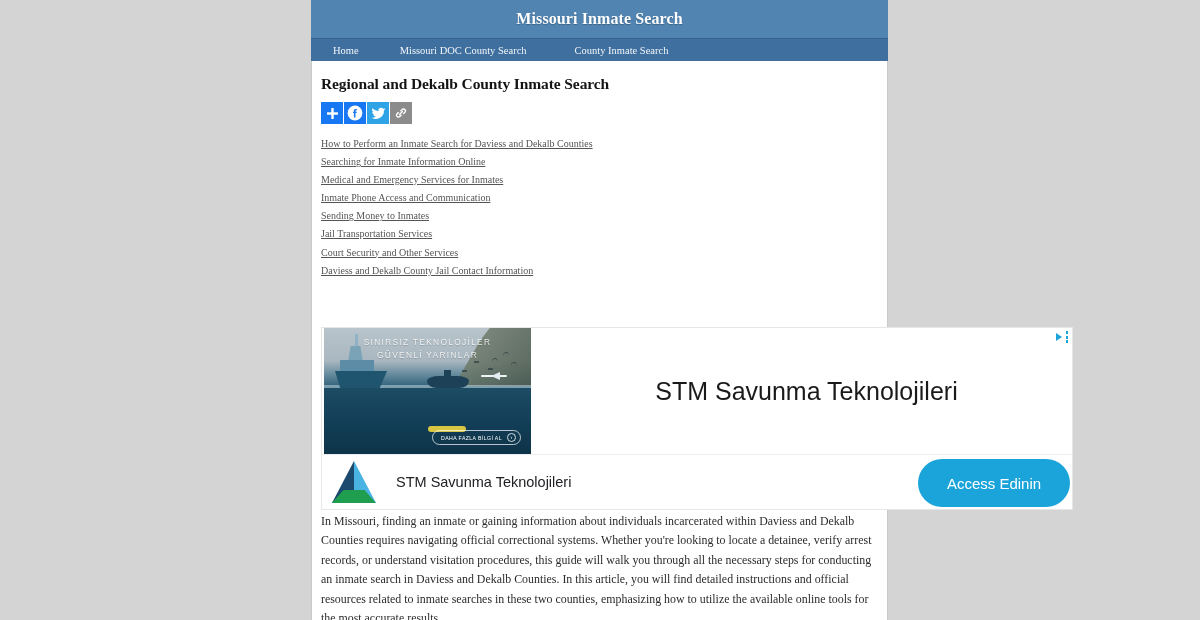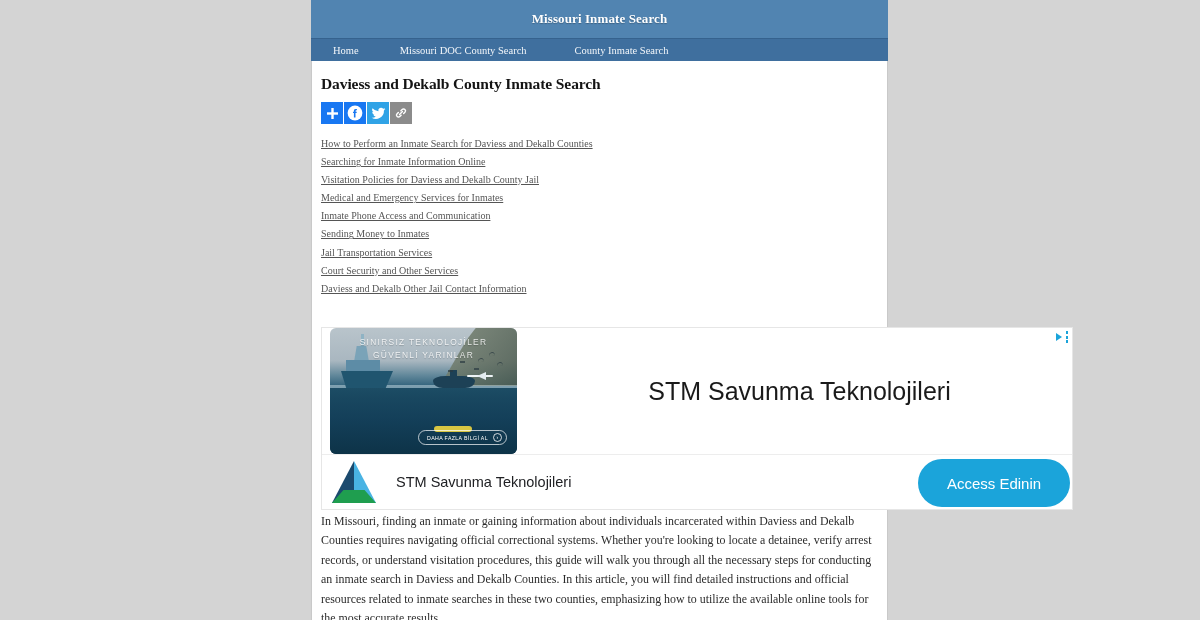--- a/index.html
+++ b/index.html
@@ -27,21 +27,21 @@
   
   #site-header {
     position: absolute;
     left: 311px; top: 0;
     width: 577px; height: 38px;
     background: #5184b1;
     display: flex; align-items: center; justify-content: center;
   }
   #site-title {
     color: #ffffff;
-    font-size: 13px;
+    font-size: 16px;
     font-weight: bold;
     letter-spacing: .1px;
     text-shadow: 0 1px 1px rgba(0,0,0,.25);
   }
 
   #nav-bar {
     position: absolute;
     left: 311px; top: 38px;
     width: 577px; height: 23px;
     background: #3f6f9e;
@@ -111,27 +111,26 @@
     box-shadow: 0 0 0 1px #e6e6e6;
   }
   #ad-top {
     position: relative;
     width: 750px; height: 126px;
     display: flex;
     overflow: hidden;
   }
   #ad-creative {
     position: relative;
-    width: 187px; height: 126px;
-    margin-left: 8px;
+    width: 207px; height: 126px;
+    margin-left: 2px;
     overflow: hidden;
     background: linear-gradient(#b9c4cb 0%, #a9b7c0 26%, #5f8699 38%, #2e5f79 47%,
                                 #18455e 56%, #123c55 72%, #0e3347 100%);
     cursor: pointer;
-    border-radius: 6px;
   }
   
   #ad-cliff {
     position: absolute; right: 0; top: 0;
     width: 86px; height: 58px;
     background: linear-gradient(120deg, rgba(120,130,120,0) 35%, #6e7a6a 36%, #4c5a4e 100%);
     clip-path: polygon(52% 0, 100% 0, 100% 100%, 0 100%);
     opacity: .85;
   }
   
@@ -359,21 +358,21 @@
     <div id="site-title">Missouri Inmate Search</div>
   </div>
 
   <div id="nav-bar">
     <a class="nav-item" href="#">Home</a>
     <a class="nav-item" href="#">Missouri DOC County Search</a>
     <a class="nav-item" href="#">County Inmate Search</a>
   </div>
 
   <div id="article">
-    <h1 id="page-title">Daviess and Dekalb County Inmate Search</h1>
+    <h1 id="page-title">Regional and Dekalb County Inmate Search</h1>
 
     <div id="share-row">
       <button class="share-btn share-plus" title="Share">
         <span>
           <svg width="13" height="13" viewBox="0 0 13 13" aria-hidden="true">
             <rect x="5.3" y="1" width="2.4" height="11" fill="#fff"></rect>
             <rect x="1" y="5.3" width="11" height="2.4" fill="#fff"></rect>
           </svg>
         </span>
       </button>
@@ -401,27 +400,26 @@
               <path d="M16.5 13 18.7 10.8a3.3 3.3 0 0 0-4.7-4.7l-2.2 2.2"></path>
             </g>
           </svg>
         </span>
       </button>
     </div>
 
     <div id="toc">
       <a class="toc-link" href="#">How to Perform an Inmate Search for Daviess and Dekalb Counties</a>
       <a class="toc-link" href="#">Searching for Inmate Information Online</a>
-      <a class="toc-link" href="#">Visitation Policies for Daviess and Dekalb County Jail</a>
       <a class="toc-link" href="#">Medical and Emergency Services for Inmates</a>
       <a class="toc-link" href="#">Inmate Phone Access and Communication</a>
       <a class="toc-link" href="#">Sending Money to Inmates</a>
       <a class="toc-link" href="#">Jail Transportation Services</a>
       <a class="toc-link" href="#">Court Security and Other Services</a>
-      <a class="toc-link" href="#">Daviess and Dekalb Other Jail Contact Information</a>
+      <a class="toc-link" href="#">Daviess and Dekalb County Jail Contact Information</a>
     </div>
   </div>
 
   <div id="ad-slot">
 
     <div id="ad-top">
 
       <div id="ad-creative">
         <div id="ad-cliff"></div>
         <div id="ad-water-line"></div>

